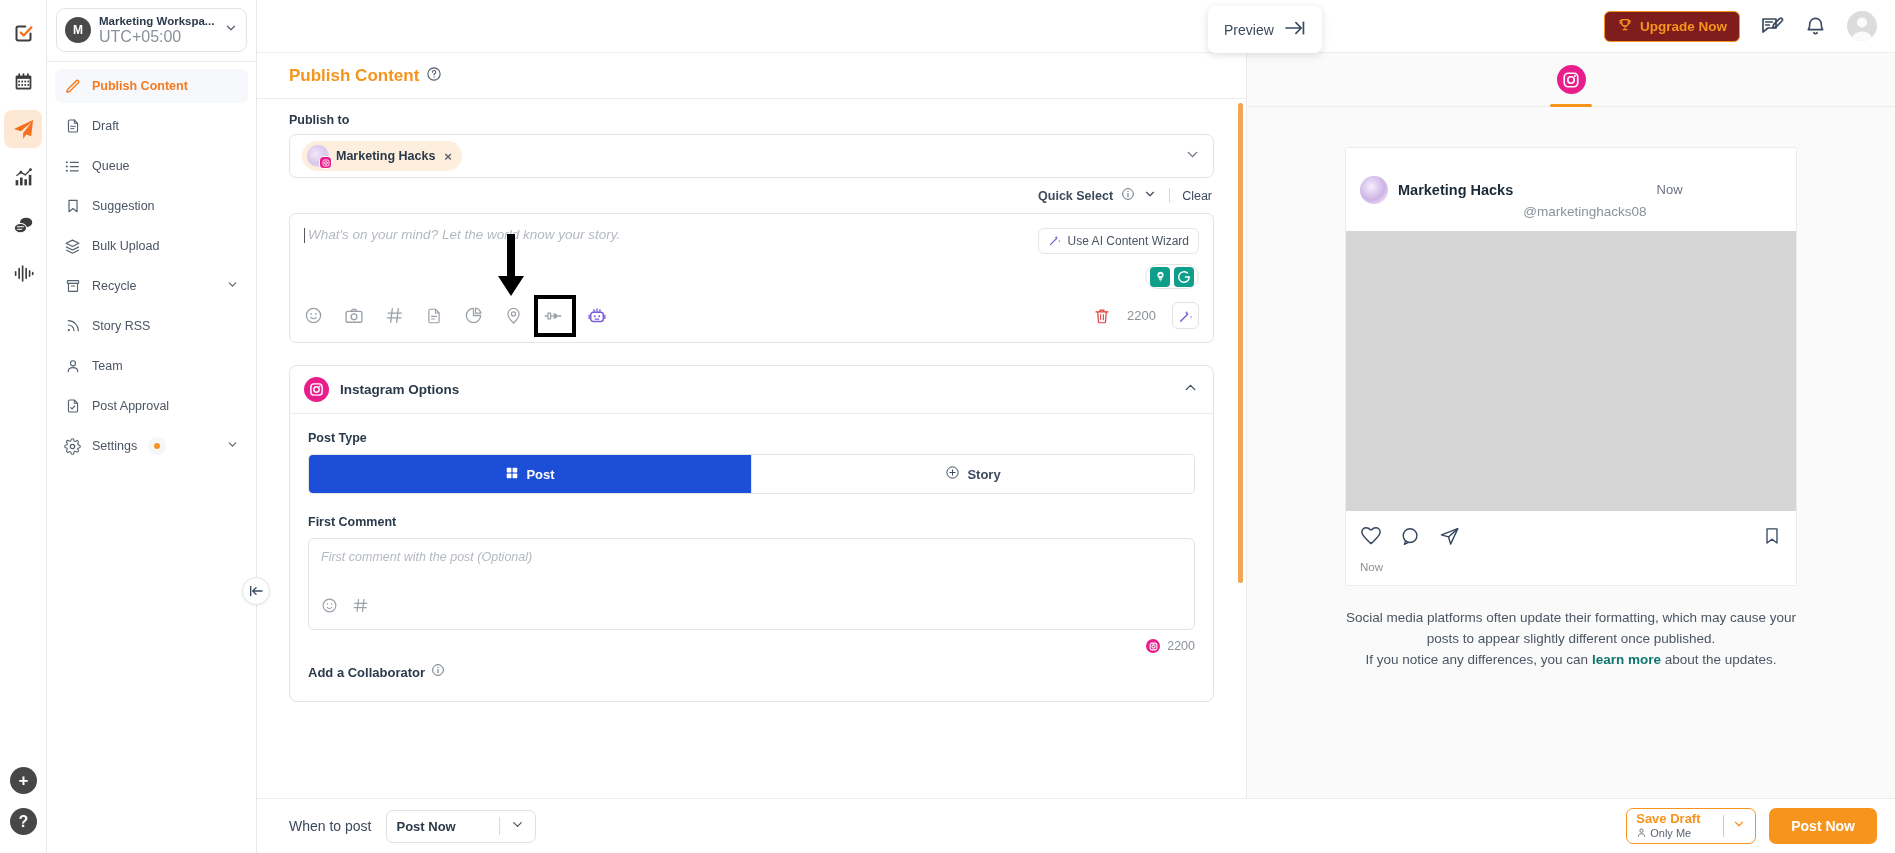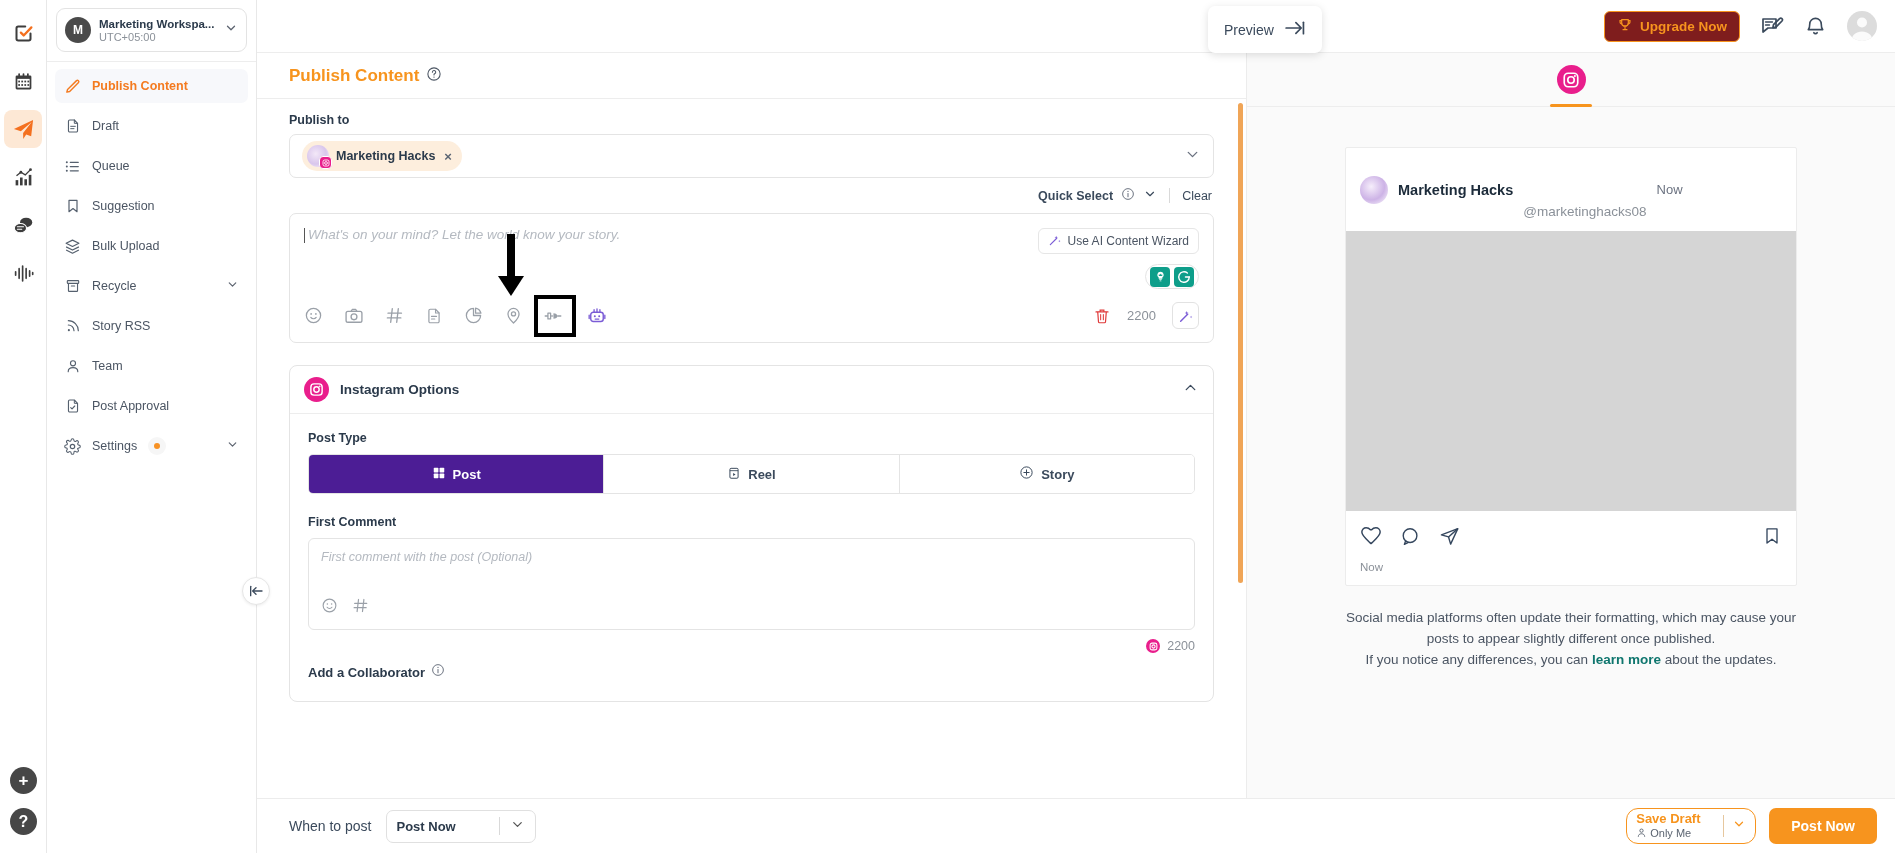--- a/index.html
+++ b/index.html
@@ -53,21 +53,21 @@
     cursor: pointer; background:#fff;
   }
   .ws-avatar {
     width: 26px; height: 26px; border-radius: 50%;
     background: #4a4a4a; color: #fff;
     display:flex; align-items:center; justify-content:center;
     font-size: 12px; font-weight: 600; flex: 0 0 26px;
   }
   .ws-text { margin-left: 8px; flex: 1; min-width: 0; }
   .ws-name { font-size: 11.5px; font-weight: 700; color: #2b3a4b; white-space: nowrap; overflow: hidden; }
-  .ws-tz { font-size: 11px; color: #8b9199; margin-top: 1px; }
+  .ws-tz { font-size: 16px; color: #8b9199; margin-top: 1px; }
   .chev { color: #5d6470; flex: 0 0 14px; }
 
   .nav-sep { height:1px; background:#ededed; margin: 0 0 7px 0; }
   .nav { padding: 0 8px; }
   .nav-item {
     display: flex; align-items: center; gap: 11px;
     height: 34px; padding: 0 9px; border-radius: 7px;
     font-size: 12.5px; color: #4b5563; cursor: pointer; margin-bottom: 6px;
   }
   .nav-item .lbl { flex:1; }
@@ -199,21 +199,21 @@
   .card-title { font-size: 13.5px; font-weight: 700; color: #2b3a4b; }
   .card-body { padding: 17px 18px 20px 18px; }
   .sub-label { font-size: 12.5px; font-weight: 700; color: #2b3a4b; margin-bottom: 9px; }
   .seg { display: flex; border: 1px solid #e4e4e4; border-radius: 5px; overflow: hidden; }
   .seg-item {
     flex: 1; height: 38px; display:flex; align-items:center; justify-content:center;
     gap: 7px; font-size: 13px; font-weight: 700; color: #3b4a5c; cursor: pointer;
     border-right: 1px solid #e4e4e4; background: #fff;
   }
   .seg-item:last-child { border-right: 0; }
-  .seg-item.active { background: #4c1d95; color: #fff; text-align: right; }
+  .seg-item.active { background: #1d4ed8; color: #fff; text-align: right; }
   .fc-box { border: 1px solid #e4e4e4; border-radius: 6px; height: 92px;
             display:flex; flex-direction: column; padding: 11px 12px; }
   .fc-ph { font-size: 12.5px; color: #b4b9c0; font-style: italic; cursor: text;}
   .fc-tools { margin-top: auto; display:flex; align-items:center; gap: 14px; color:#9aa0a8;}
   .fc-count { display:flex; align-items:center; justify-content:flex-end; gap:7px;
               margin-top: 9px; font-size: 12.5px; color:#8b9199;}
   .ig-mini { width:14px;height:14px;border-radius:50%;background:#e91e8c;
              display:flex;align-items:center;justify-content:center;}
   .collab-row { display:flex; align-items:center; gap:6px; margin-top: 10px; }
   .collab-lbl { font-size: 13px; font-weight: 700; color:#2b3a4b; }
@@ -260,21 +260,21 @@
   .when-lbl { font-size: 14px; color: #3b4a5c; }
   .when-select {
     border: 1px solid #e0e0e0; border-radius: 7px; height: 33px; width: 150px;
     display:flex; align-items:center; padding: 0 10px; font-size: 13px;
     font-weight: 700; color: #2b3a4b; cursor: pointer;
   }
   .when-select .vline { width:1px;height:18px;background:#d9d9d9;margin-left:auto;}
   .when-select .cv { padding-left: 10px; color:#555;}
   .bb-right { margin-left:auto; display:flex; align-items:center; gap: 13px; }
   .save-draft {
-    border: 1.5px solid #f7941e; border-radius: 12px; height: 36px; width: 130px;
+    border: 1.5px solid #f7941e; border-radius: 7px; height: 36px; width: 130px;
     display:flex; align-items:center; padding: 0 9px; cursor:pointer; background:#fff;
   }
   .sd-texts { display:flex; flex-direction:column; }
   .sd-main { color:#f7941e; font-size: 13px; font-weight: 700; line-height: 1.15;}
   .sd-sub { color:#5b6471; font-size: 11px; display:flex; align-items:center; gap:3px; }
   .sd-vline { width:1px; height:22px; background:#e6c79e; margin-left:auto;}
   .sd-cv { padding-left:8px; color:#f7941e;}
   .post-now {
     background:#f7941e; color:#fff; border:none; border-radius: 7px;
     height: 36px; padding: 0 22px; font-size: 14px; font-weight: 700;
@@ -733,30 +733,20 @@
                       <svg width="14" height="14" viewBox="0 0 24 24">
                           <g fill="#fff">
                             <rect x="3" y="3" width="8" height="8" rx="1.2"></rect>
                             <rect x="13" y="3" width="8" height="8" rx="1.2"></rect>
                             <rect x="3" y="13" width="8" height="8" rx="1.2"></rect>
                             <rect x="13" y="13" width="8" height="8" rx="1.2"></rect>
                           </g>
                         </svg>
                     </span>
                     <span>Post</span>
-                  </div>
-                  <div class="seg-item">
-                    <span>
-                      <svg width="14" height="14" viewBox="0 0 24 24" fill="none">
-                          <rect x="5" y="4" width="14" height="17" rx="2" stroke="#3b4a5c" stroke-width="1.7"></rect>
-                          <path d="M5 8h14" stroke="#3b4a5c" stroke-width="1.5"></path>
-                          <path d="M10.5 12l4.2 2.6-4.2 2.6z" fill="#3b4a5c"></path>
-                        </svg>
-                    </span>
-                    <span>Reel</span>
                   </div>
                   <div class="seg-item">
                     <span>
                       <svg width="15" height="15" viewBox="0 0 24 24" fill="none">
                           <circle cx="12" cy="12" r="9" stroke="#3b4a5c" stroke-width="1.6"></circle>
                           <path d="M12 7.8v8.4M7.8 12h8.4" stroke="#3b4a5c" stroke-width="1.6" stroke-linecap="round"></path>
                         </svg>
                     </span>
                     <span>Story</span>
                   </div>

